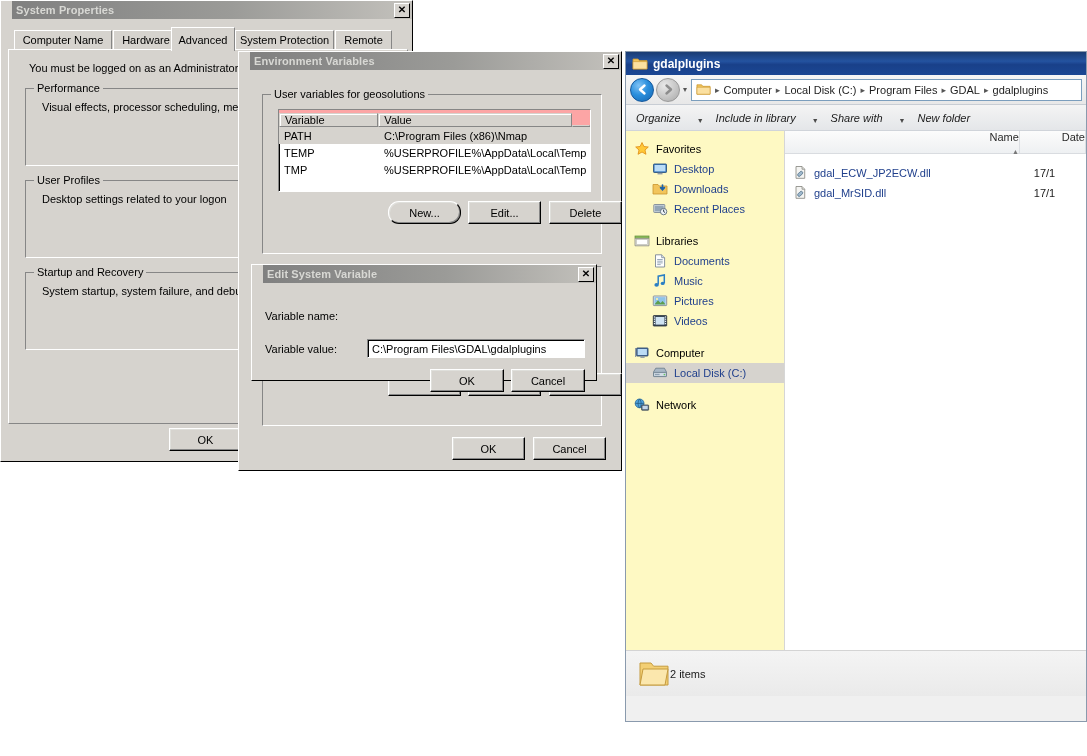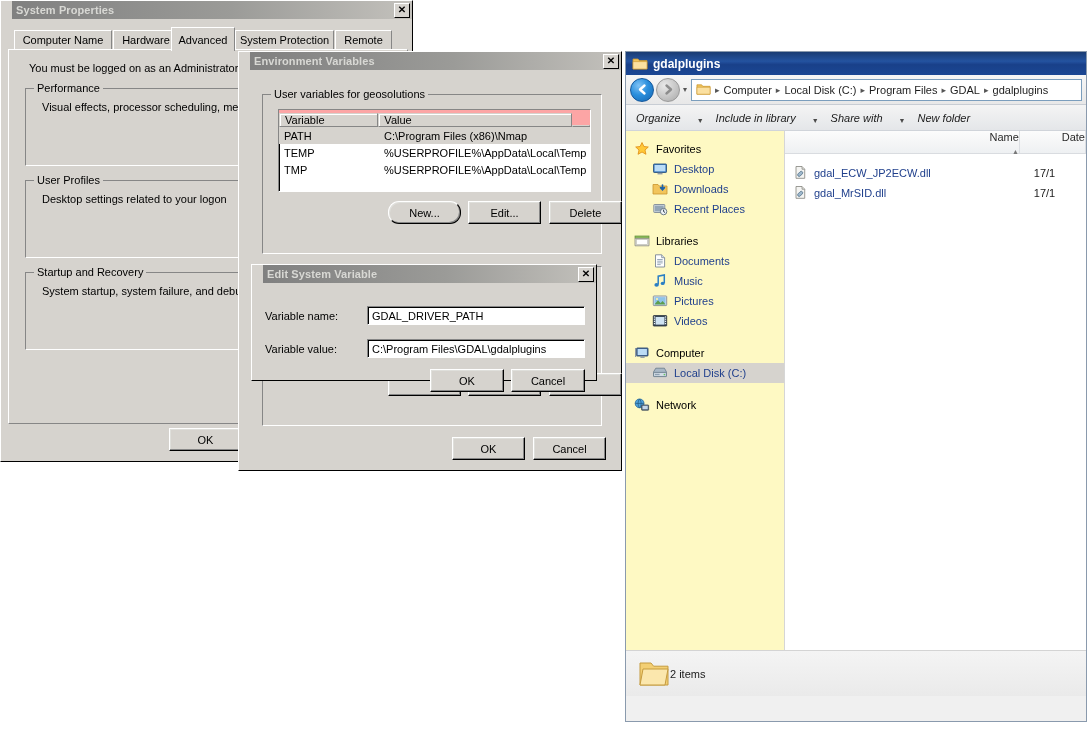--- a/index.html
+++ b/index.html
@@ -330,23 +330,20 @@
     </div>
   </div>
 
   <div class="win" id="editvar">
     <div class="titlebar">
       <span class="ttl">Edit System Variable</span>
       <span class="closebox">✕</span>
     </div>
 
     <div class="stxt" style="left:13px;top:45px;">Variable name:</div>
-    <div class="field" style="position:absolute;left:115px;top:41px;width:218px;height:19px;">
-      <span>GDAL_DRIVER_PATH</span>
-    </div>
 
     <div class="stxt" style="left:13px;top:78px;">Variable value:</div>
     <div class="field" style="position:absolute;left:115px;top:74px;width:218px;height:19px;">
       <span>C:\Program Files\GDAL\gdalplugins</span>
     </div>
 
     <div class="btn" style="position:absolute;left:178px;top:104px;width:74px;height:23px;">
       <span>OK</span>
     </div>
     <div class="btn" style="position:absolute;left:259px;top:104px;width:74px;height:23px;">

